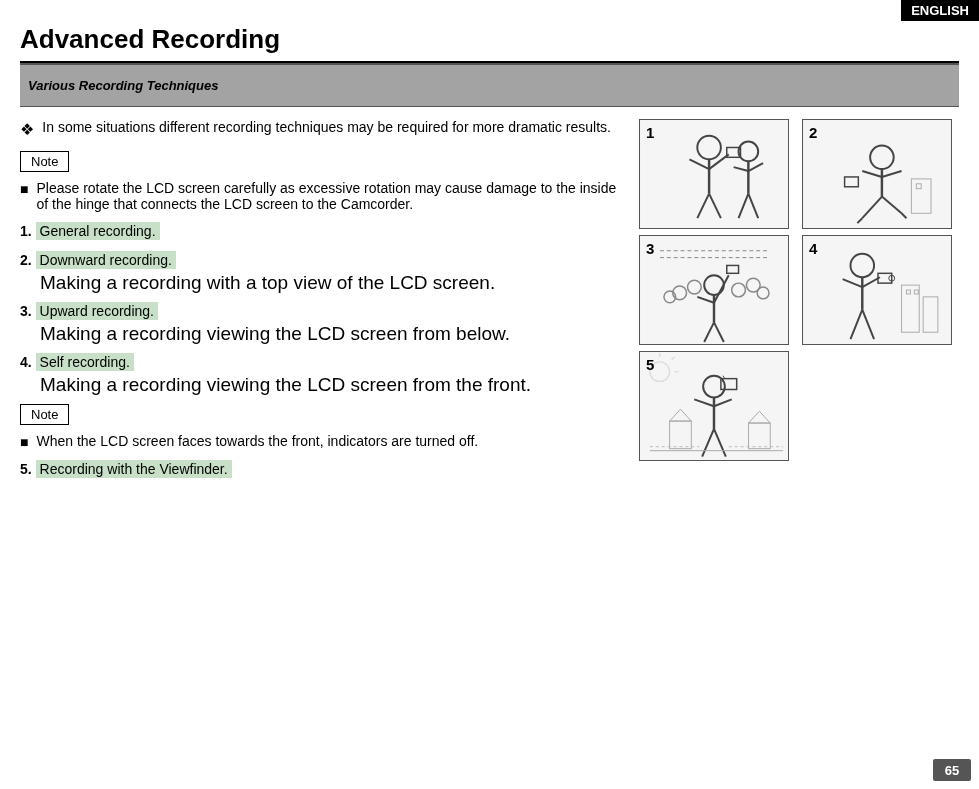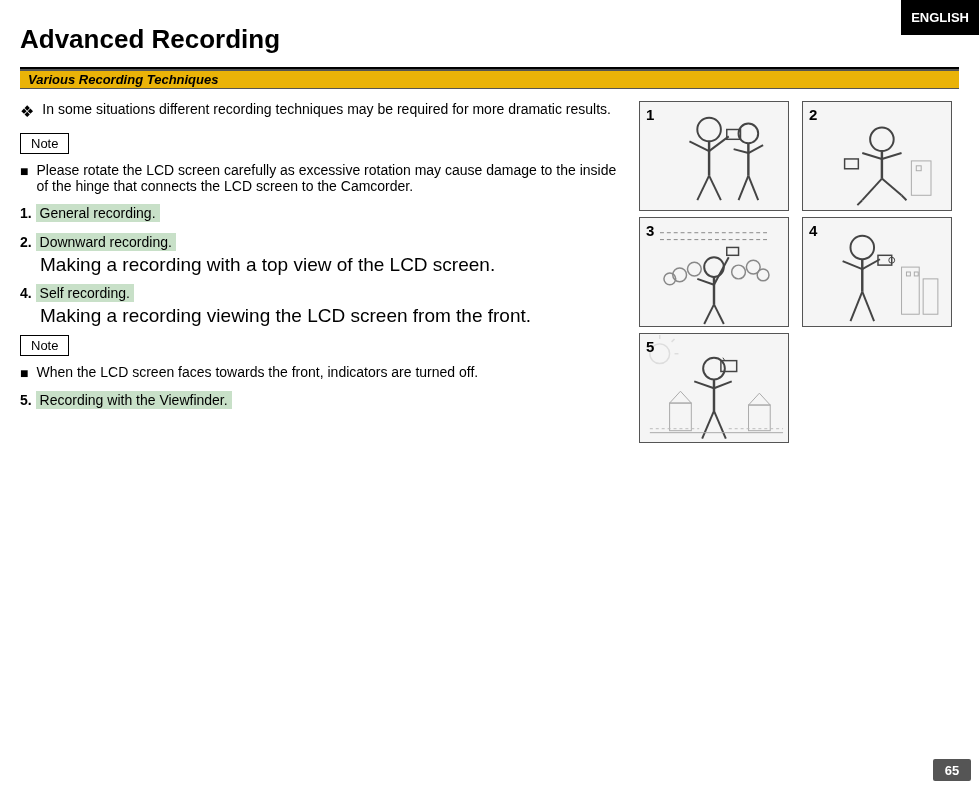--- a/index.html
+++ b/index.html
@@ -15,42 +15,42 @@
     }
 
     .english-badge {
       position: absolute;
       top: 0;
       right: 0;
       background: #000;
       color: #fff;
       font-weight: bold;
       font-size: 13px;
-      padding: 10px 10px;
+      padding: 3px 10px;
     }
 
     .page-content {
       padding: 10px 20px 10px 20px;
       position: relative;
     }
 
     .page-title {
       font-size: 26px;
       font-weight: bold;
       border-bottom: 2px solid #000;
-      padding-bottom: 12px;
+      padding-bottom: 6px;
       margin-bottom: 0;
       margin-top: 14px;
     }
 
     .section-banner {
-      background: #eab308;
+      background: #a3a3a3;
       border-top: 2px solid #555;
       border-bottom: 1px solid #555;
-      padding: 1px 8px;
+      padding: 13px 8px;
       font-style: italic;
       font-weight: bold;
       font-size: 13px;
       margin-bottom: 12px;
     }
 
     .intro-line {
       display: flex;
       align-items: flex-start;
       margin-bottom: 12px;
@@ -207,20 +207,24 @@
         <span style="font-weight:bold;">1. </span><span class="section-heading">General recording.</span>
       </div>
 
       
       <div class="numbered-section">
         <span style="font-weight:bold;">2. </span><span class="section-heading">Downward recording.</span>
         <div class="section-body">Making a recording with a top view of the LCD screen.</div>
       </div>
 
       
+      <div class="numbered-section">
+        <span style="font-weight:bold;">3. </span><span class="section-heading">Upward recording.</span>
+        <div class="section-body">Making a recording viewing the LCD screen from below.</div>
+      </div>
 
       
       <div class="numbered-section">
         <span style="font-weight:bold;">4. </span><span class="section-heading">Self recording.</span>
         <div class="section-body">Making a recording viewing the LCD screen from the front.</div>
       </div>
 
       
       <div class="note-box">Note</div>
       <div class="bullet-item">

